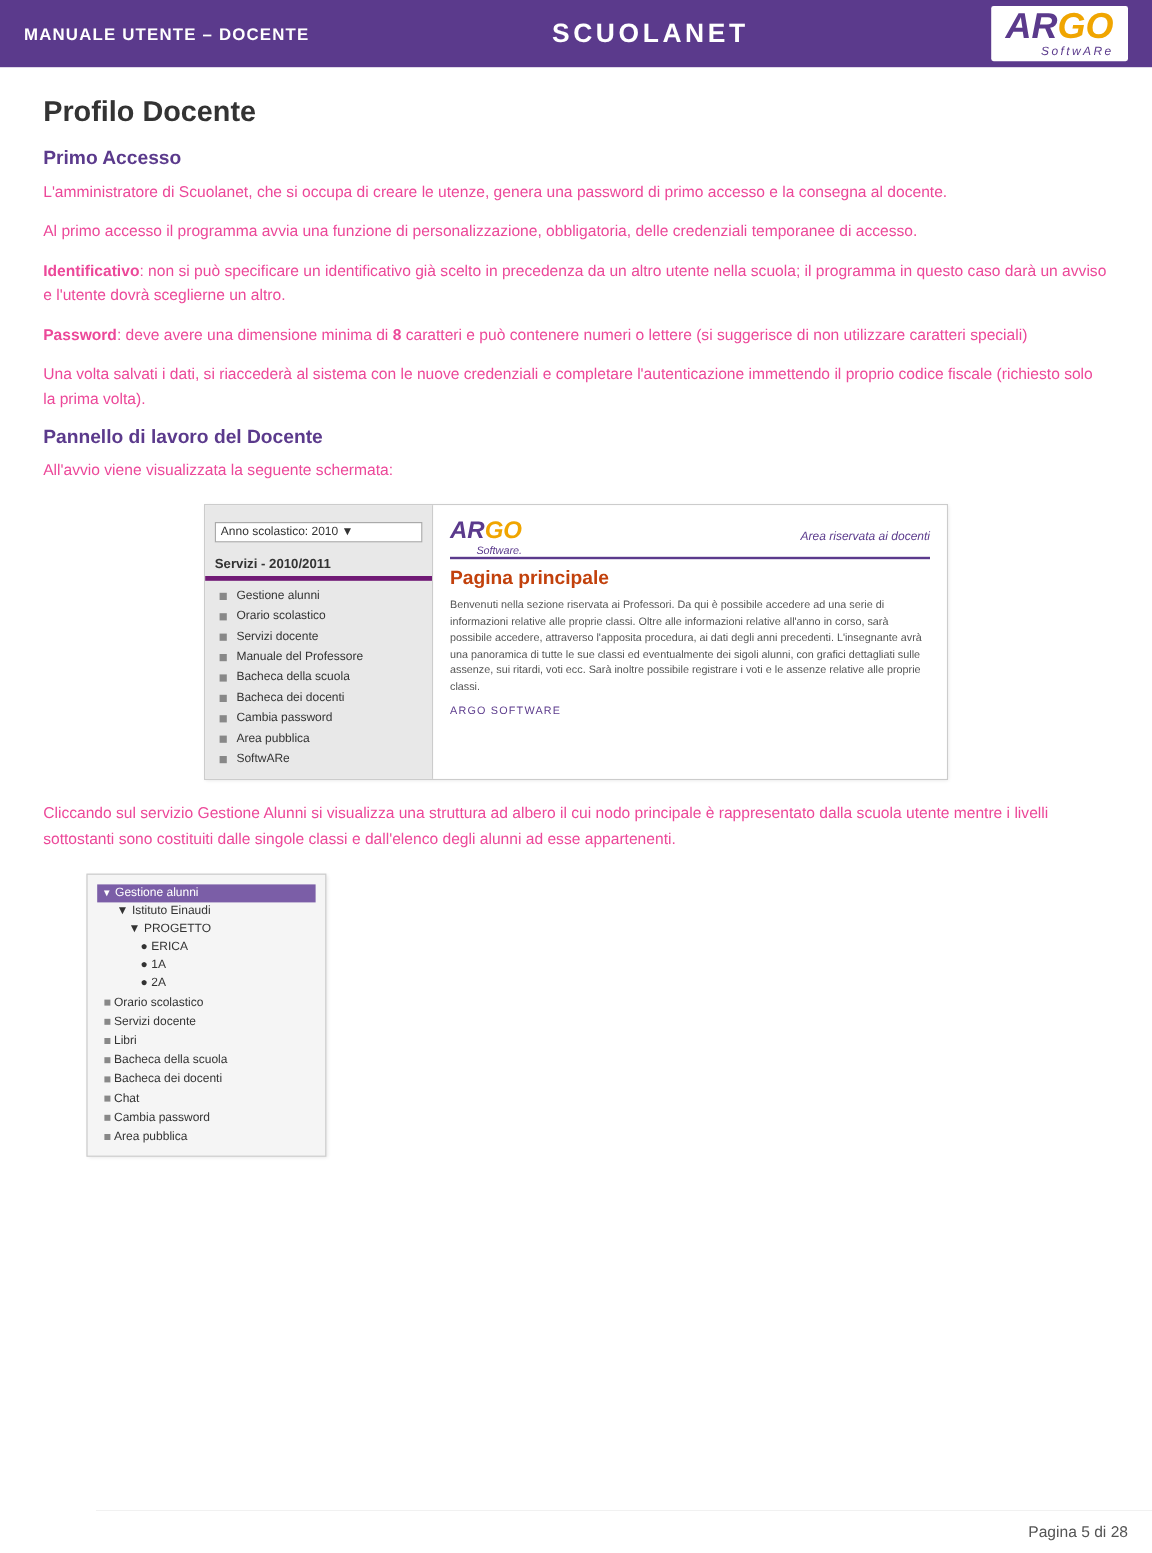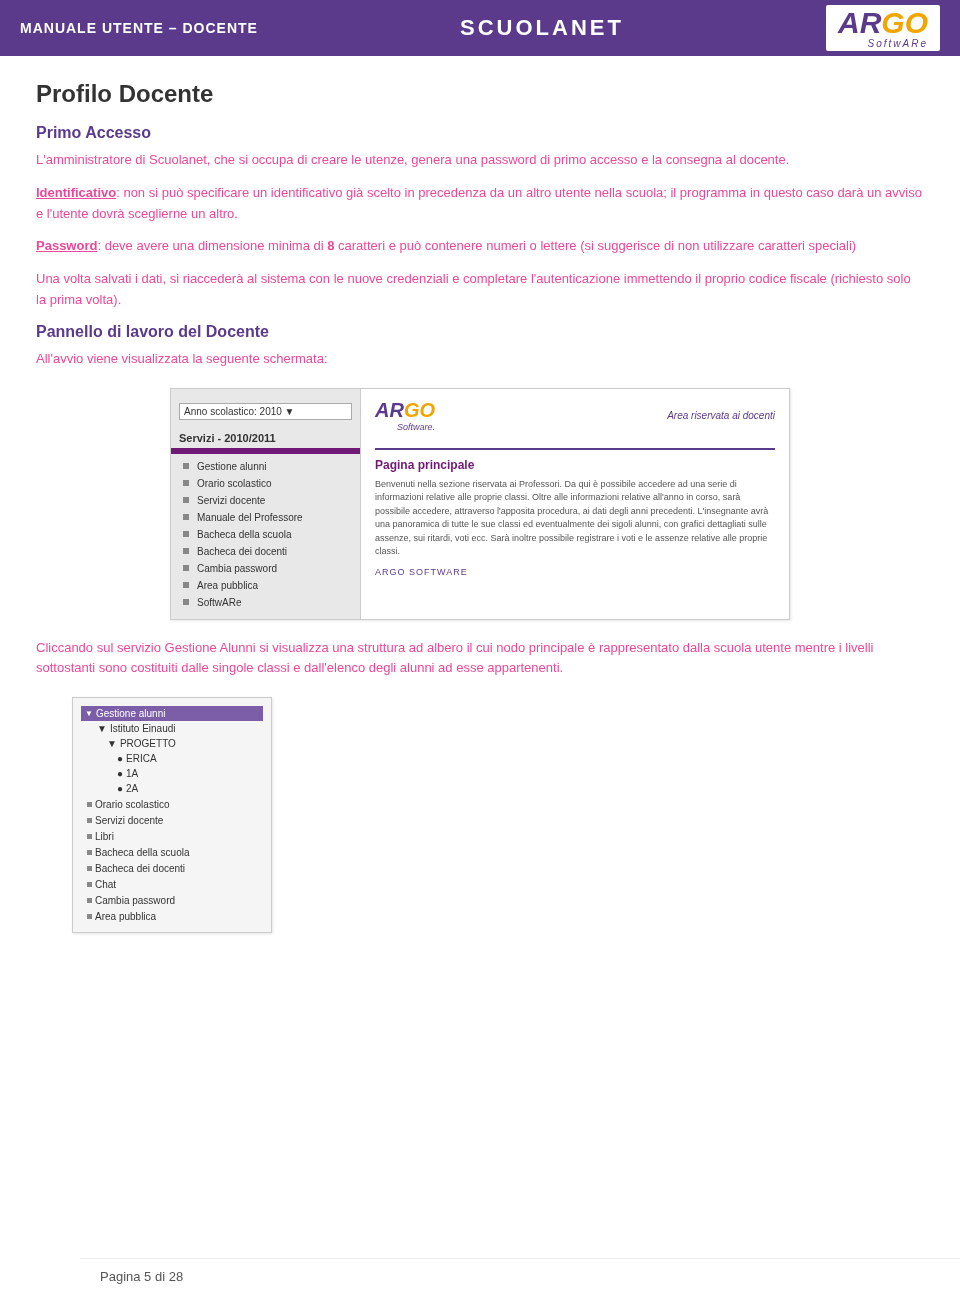--- a/index.html
+++ b/index.html
@@ -60,21 +60,20 @@
       line-height: 1.6;
       margin-bottom: 12px;
     }
 
     .body-text b {
       font-weight: bold;
     }
 
     .body-text .underline-bold {
       font-weight: bold;
-      text-decoration: underline;
     }
 
     
     .screenshot-container {
       display: flex;
       justify-content: center;
       margin: 18px 0;
     }
 
     .screenshot-box {
@@ -103,21 +102,21 @@
       display: block;
       color: #333;
       width: calc(100% - 16px);
     }
 
     .scr-services-title {
       font-size: 11px;
       font-weight: bold;
       color: #333;
       padding: 6px 8px 4px 8px;
-      border-bottom: 6px solid #701a75;
+      border-bottom: 4px solid #701a75;
       margin-bottom: 4px;
     }
 
     .scr-menu-item {
       font-size: 10px;
       color: #333;
       padding: 3px 8px 3px 12px;
       display: flex;
       align-items: center;
       gap: 4px;
@@ -138,43 +137,43 @@
       background: #fff;
       padding: 10px 14px;
     }
 
     .scr-header-logo {
       display: flex;
       justify-content: space-between;
       align-items: center;
       margin-bottom: 8px;
       border-bottom: 2px solid #5b3a8c;
-      padding-bottom: 16px;
+      padding-bottom: 0;
     }
 
     .scr-logo-text {
       font-size: 20px;
       font-weight: 900;
       font-style: italic;
     }
     .scr-logo-ar { color: #5b3a8c; }
     .scr-logo-go { color: #f5c518; }
     .scr-logo-sw-small { font-size: 9px; color: #5b3a8c; font-style: italic; display: block; text-align: right; }
 
     .scr-area-label {
       font-size: 10px;
       color: #5b3a8c;
       font-weight: normal;
       font-style: italic;
     }
 
     .scr-pagina-title {
-      font-size: 12px;
-      font-weight: bold;
-      color: #701a75;
+      font-size: 16px;
+      font-weight: bold;
+      color: #c2410c;
       margin-bottom: 6px;
     }
 
     .scr-body-text {
       font-size: 9px;
       color: #555;
       line-height: 1.5;
     }
 
     .scr-argo-footer {
@@ -253,21 +252,21 @@
 
     
     .footer {
       position: fixed;
       bottom: 0;
       right: 0;
       padding: 10px 20px;
       font-size: 13px;
       color: #555;
       width: 880px;
-      text-align: left;
+      text-align: right;
       background: #fff;
       border-top: 1px solid #eee;
     }
 
     
     .header-logo-area {
       background: #fff;
       display: flex;
       align-items: center;
       justify-content: center;
@@ -309,20 +308,21 @@
 </div>
 
 <div class="main-content">
 
   <div class="page-title">Profilo Docente</div>
 
   <div class="section-title">Primo Accesso</div>
 
   <p class="body-text">L'amministratore di Scuolanet, che si occupa di creare le utenze, genera una password di primo accesso e la consegna al docente.</p>
 
+  <p class="body-text">Al primo accesso il programma avvia una funzione di personalizzazione, obbligatoria, delle credenziali temporanee di accesso.</p>
 
 
   <p class="body-text">
     <span class="underline-bold">Identificativo</span>: non si può specificare un identificativo già scelto in precedenza da un altro utente nella scuola; il programma in questo caso darà un avviso e l'utente dovrà sceglierne un altro.
   </p>
 
   <p class="body-text">
     <span class="underline-bold">Password</span>: deve avere una dimensione minima di <b>8</b> caratteri e può contenere numeri o lettere (si suggerisce di non utilizzare caratteri speciali)
   </p>
 

